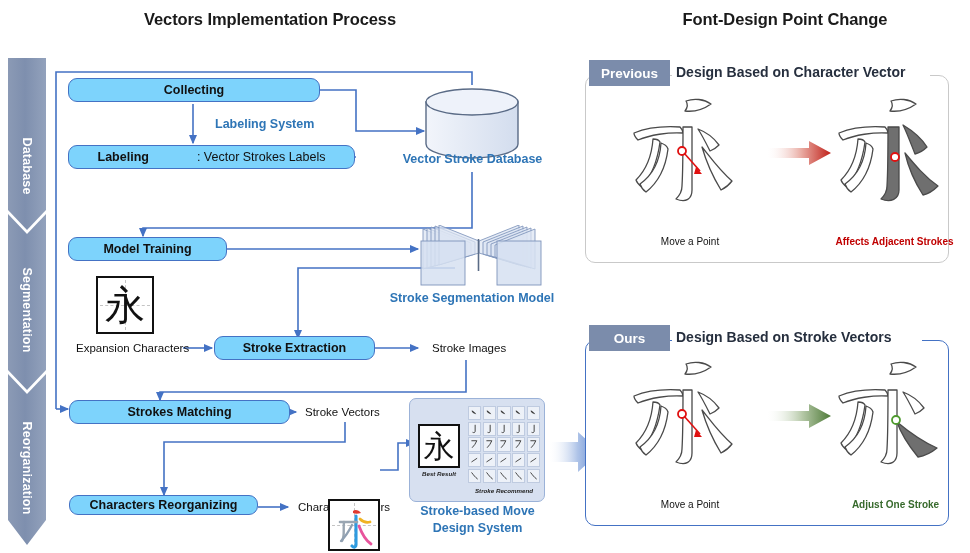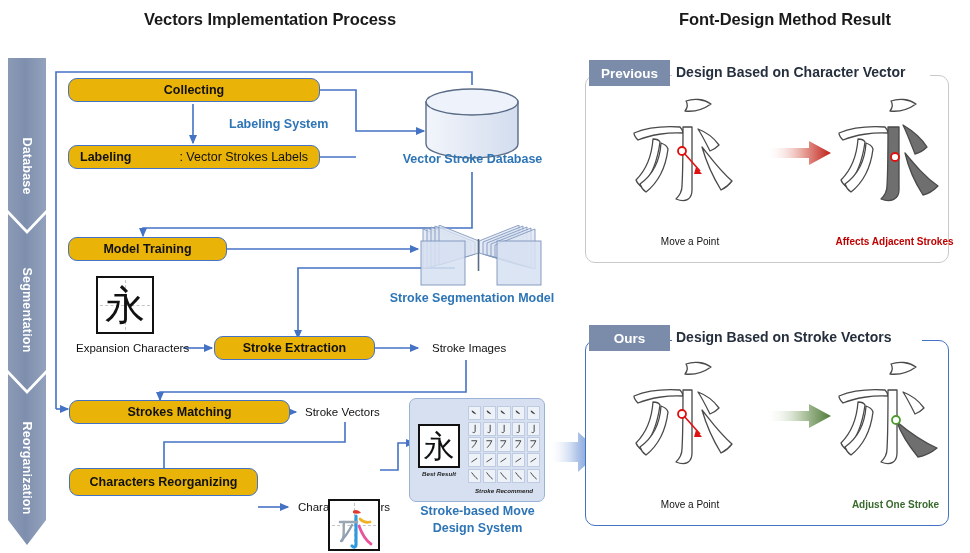--- a/index.html
+++ b/index.html
@@ -40,21 +40,21 @@
     white-space: nowrap;
     transform-origin: center center;
     left: 50%;
     text-align: center;
   }
 
   
   .proc-box {
     border: 1.6px solid #4472C4;
     border-radius: 9px;
-    background: #eab308;
+    background: #7dd3fc;
     display: flex;
     align-items: center;
     justify-content: center;
     font-size: 12.5px;
     color: #111;
     white-space: nowrap;
     padding: 0 8px;
     gap: 48px;
   }
   .proc-box .lead { font-weight: bold; }
@@ -160,21 +160,21 @@
   }
   .cmp-foot.red { color: #C00000; font-weight: bold; }
   .cmp-foot.green { color: #376A2C; font-weight: bold; }
 
   svg.overlay { position: absolute; left: 0; top: 0; pointer-events: none; }
 </style>
 </head>
 <body>
 
 <div class="abs page-title" style="left:120px; top:10px; width:300px;">Vectors Implementation Process</div>
-<div class="abs page-title" style="left:625px; top:10px; width:320px;">Font-Design Method Result</div>
+<div class="abs page-title" style="left:625px; top:10px; width:320px;">Font-Design Point Change</div>
 
 <div class="abs phase-arrow">
   <svg width="38" height="487" viewBox="0 0 38 487" class="overlay">
     <defs>
       <linearGradient id="phaseGrad" x1="0" y1="0" x2="1" y2="0">
         <stop offset="0%" stop-color="#8B9AB5"></stop>
         <stop offset="45%" stop-color="#7E8FAE"></stop>
         <stop offset="100%" stop-color="#93A2BC"></stop>
       </linearGradient>
     </defs>
@@ -227,23 +227,23 @@
     <path d="M258,507 L288,507" marker-end="url(#ah)"></path>
 
     <path d="M380,470 L398,470 L398,443 L414,443" marker-end="url(#ah)"></path>
   </g>
 </svg>
 
 <div class="abs proc-box" style="left:68px; top:78px; width:252px; height:24px;">
   <span class="lead">Collecting</span>
 </div>
 
-<div class="abs blue-label" style="left:215px; top:117px;margin-left:14px;">Labeling System</div>
-
-<div class="abs proc-box" style="left:68px; top:145px; width:252px; height:24px;">
+<div class="abs blue-label" style="left:215px; top:117px;">Labeling System</div>
+
+<div class="abs proc-box" style="left:68px; top:145px; width:287px; height:24px;">
   <span class="lead">Labeling</span>
     <span>: Vector Strokes Labels</span>
 </div>
 
 <div class="abs" style="left:424px; top:88px; width:96px; height:72px;">
   <svg width="96" height="72" viewBox="0 0 96 72">
     <defs>
       <linearGradient id="cylGrad" x1="0" y1="0" x2="1" y2="0">
         <stop offset="0%" stop-color="#F2F5FB"></stop>
         <stop offset="45%" stop-color="#E4EAF5"></stop>
@@ -295,21 +295,21 @@
 <div class="abs proc-box" style="left:214px; top:336px; width:161px; height:24px; font-weight:bold;">
   <span>Stroke Extraction</span>
 </div>
 <div class="abs plain-label" style="left:432px; top:342px;">Stroke Images</div>
 
 <div class="abs proc-box" style="left:69px; top:400px; width:221px; height:24px; font-weight:bold;">
   <span>Strokes Matching</span>
 </div>
 <div class="abs plain-label" style="left:305px; top:406px;">Stroke Vectors</div>
 
-<div class="abs proc-box" style="left:69px; top:468px; width:189px; height:28px; font-weight:bold;">
+<div class="abs proc-box" style="left:69px; top:495px; width:189px; height:20px; font-weight:bold;">
   <span>Characters Reorganizing</span>
 </div>
 <div class="abs plain-label" style="left:298px; top:501px;">Character Vectors</div>
 
 <div class="abs char-tile" style="left:328px; top:441px; width:52px; height:52px;">
   <div class="guide-v"></div>
   <div class="guide-h"></div>
   <svg class="overlay" width="52" height="52" viewBox="0 0 52 52">
     <path d="M23,10 C25,8 29,9 31,12 C28,13 25,13 23,12 Z" fill="#E03C31"></path>
     <path d="M26,15 L26,44 C26,46 24,47 22,45" stroke="#2E9BE0" stroke-width="3.1" fill="none" stroke-linecap="round"></path>

